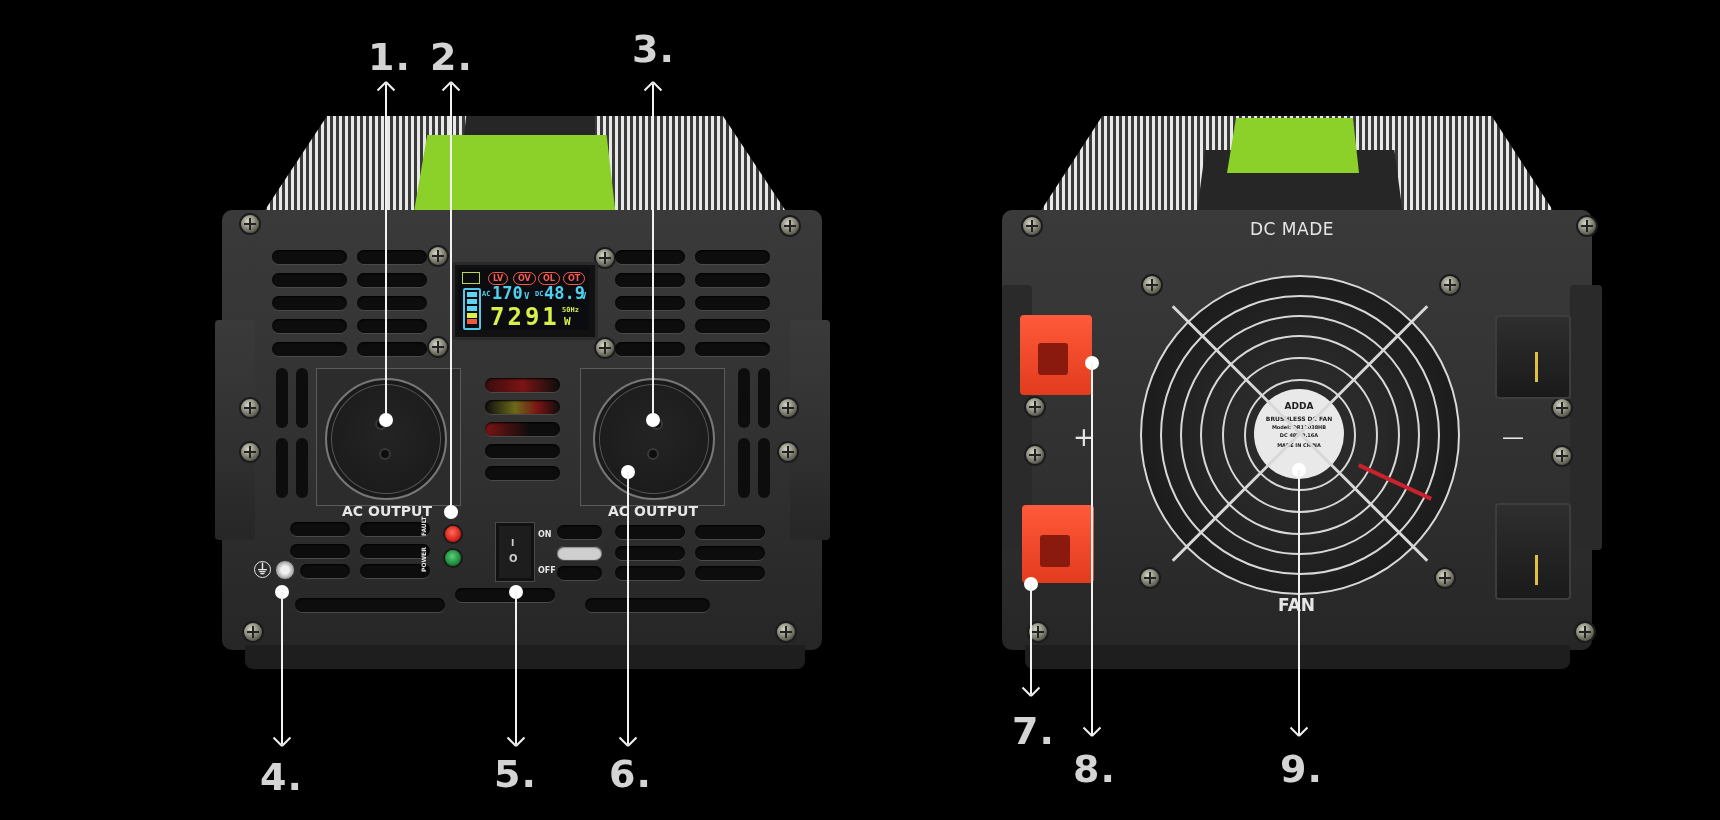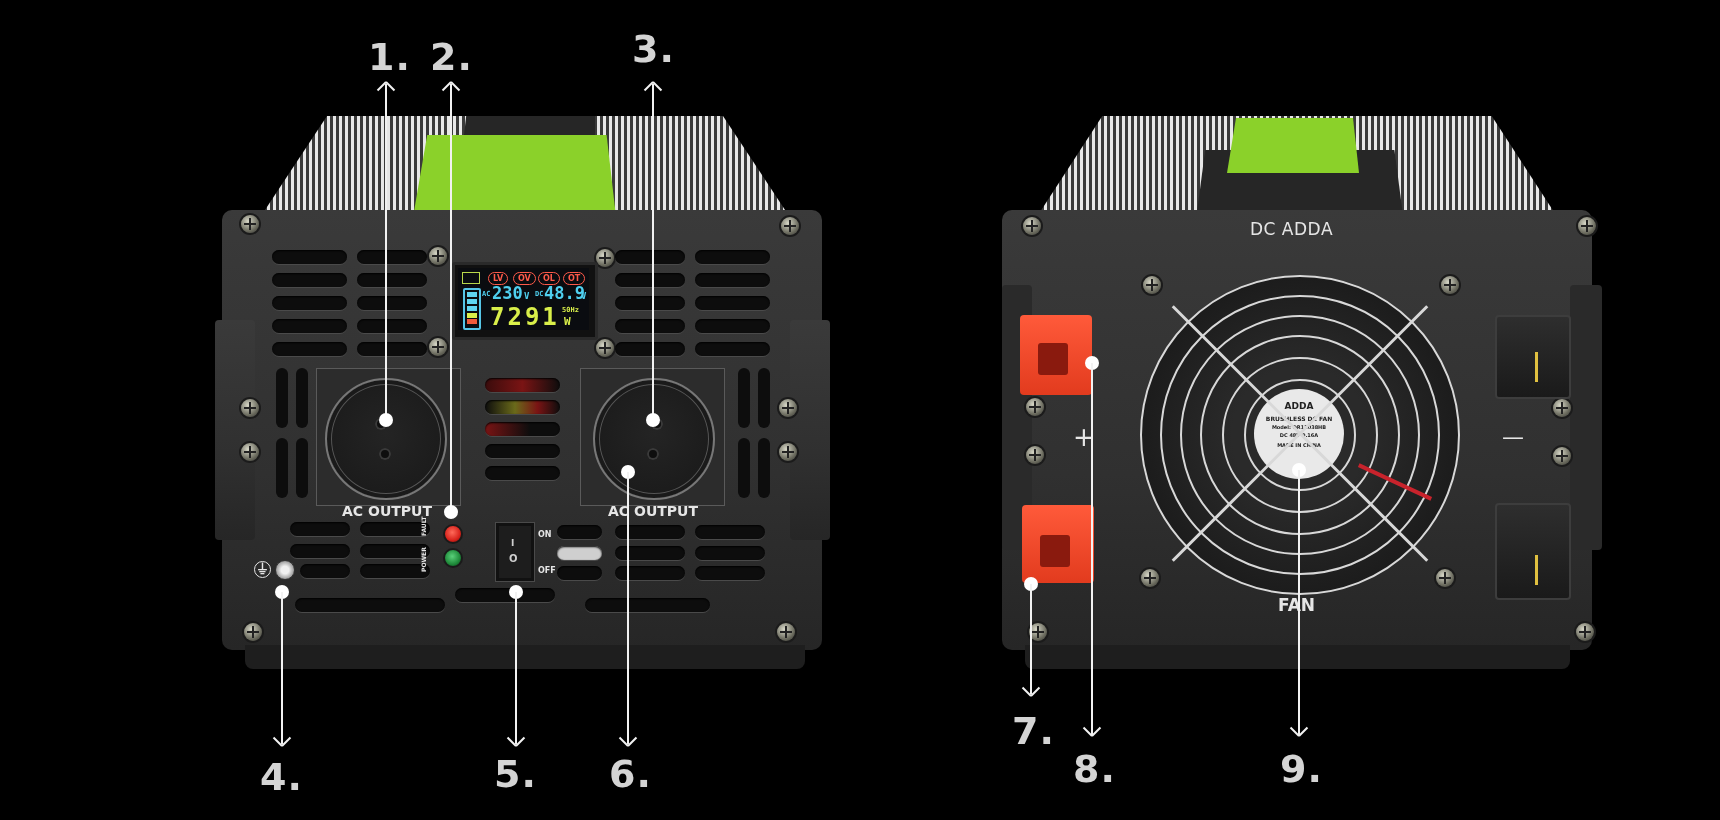--- a/index.html
+++ b/index.html
@@ -164,21 +164,21 @@
     <span class="badge" style="left:105px; top:4px;">OT</span>
 
     <div class="batt" style="left:5px; top:20px;">
       <i style="top:2px; background:#5fd4f0;"></i>
       <i style="top:9px; background:#5fd4f0;"></i>
       <i style="top:16px; background:#5fd4f0;"></i>
       <i style="top:23px; background:#d9ef4a;"></i>
       <i style="top:29px; background:#f05a3a;"></i>
     </div>
     <span class="seg" style="left:24px; top:23px; font-size:7px; color:#4fd0f0;">AC</span>
-    <span class="seg" style="left:34px; top:17px; font-size:17px; color:#4fd0f0;">230</span>
+    <span class="seg" style="left:34px; top:17px; font-size:17px; color:#4fd0f0;">170</span>
     <span class="seg" style="left:66px; top:24px; font-size:9px; color:#4fd0f0;">V</span>
     <span class="seg" style="left:77px; top:23px; font-size:7px; color:#4fd0f0;text-align:right;">DC</span>
     <span class="seg" style="left:86px; top:17px; font-size:17px; color:#4fd0f0;">48.9</span>
     <span class="seg" style="left:123px; top:24px; font-size:9px; color:#4fd0f0;">V</span>
     <span class="seg" style="left:32px; top:37px; font-size:24px; color:#d9ef4a; letter-spacing:3px;">7291</span>
     <span class="seg" style="left:104px; top:39px; font-size:7px; color:#d9ef4a;">50Hz</span>
     <span class="seg" style="left:106px; top:48px; font-size:11px; color:#d9ef4a;">W</span>
   </div>
 
   <div class="socket-plate" style="left:316px; top:368px; width:143px; height:136px;"></div>
@@ -214,21 +214,21 @@
 <div>
   <div class="heatsink" style="left:1002px; top:116px; width:590px; height:100px;"></div>
   <div class="label-dark" style="left:1188px; top:150px; width:215px; height:65px; clip-path: polygon(4% 100%, 8% 0, 96% 0, 100% 100%);"></div>
   <div class="label-green" style="left:1215px; top:118px; width:150px; height:55px;"></div>
 
   <div class="panel" style="left:1002px; top:210px; width:590px; height:440px;"></div>
   <div class="panel" style="left:1002px; top:285px; width:30px; height:265px; border-radius:4px; background:#2a2a2a;"></div>
   <div class="panel" style="left:1570px; top:285px; width:32px; height:265px; border-radius:4px; background:#2a2a2a;"></div>
   <div class="abs" style="left:1025px; top:645px; width:545px; height:24px; background:#1e1e1e; border-radius:0 0 8px 8px;"></div>
 
-  <span class="panel-text" style="left:1250px; top:219px; font-size:17px; font-weight:normal; letter-spacing:0.5px;">DC ADDA</span>
+  <span class="panel-text" style="left:1250px; top:219px; font-size:17px; font-weight:normal; letter-spacing:0.5px;">DC MADE</span>
   <span class="panel-text" style="left:1278px; top:595px; font-size:17px;">FAN</span>
   <span class="panel-text" style="left:1073px; top:422px; font-size:26px; font-weight:normal;">+</span>
   <span class="panel-text" style="left:1502px; top:424px; font-size:22px; font-weight:normal;">—</span>
 
   <div class="screw" style="left:1032px; top:226px;"></div>
   <div class="screw" style="left:1587px; top:226px;"></div>
   <div class="screw" style="left:1035px; top:407px;"></div>
   <div class="screw" style="left:1035px; top:455px;"></div>
   <div class="screw" style="left:1562px; top:408px;"></div>
   <div class="screw" style="left:1562px; top:456px;"></div>

